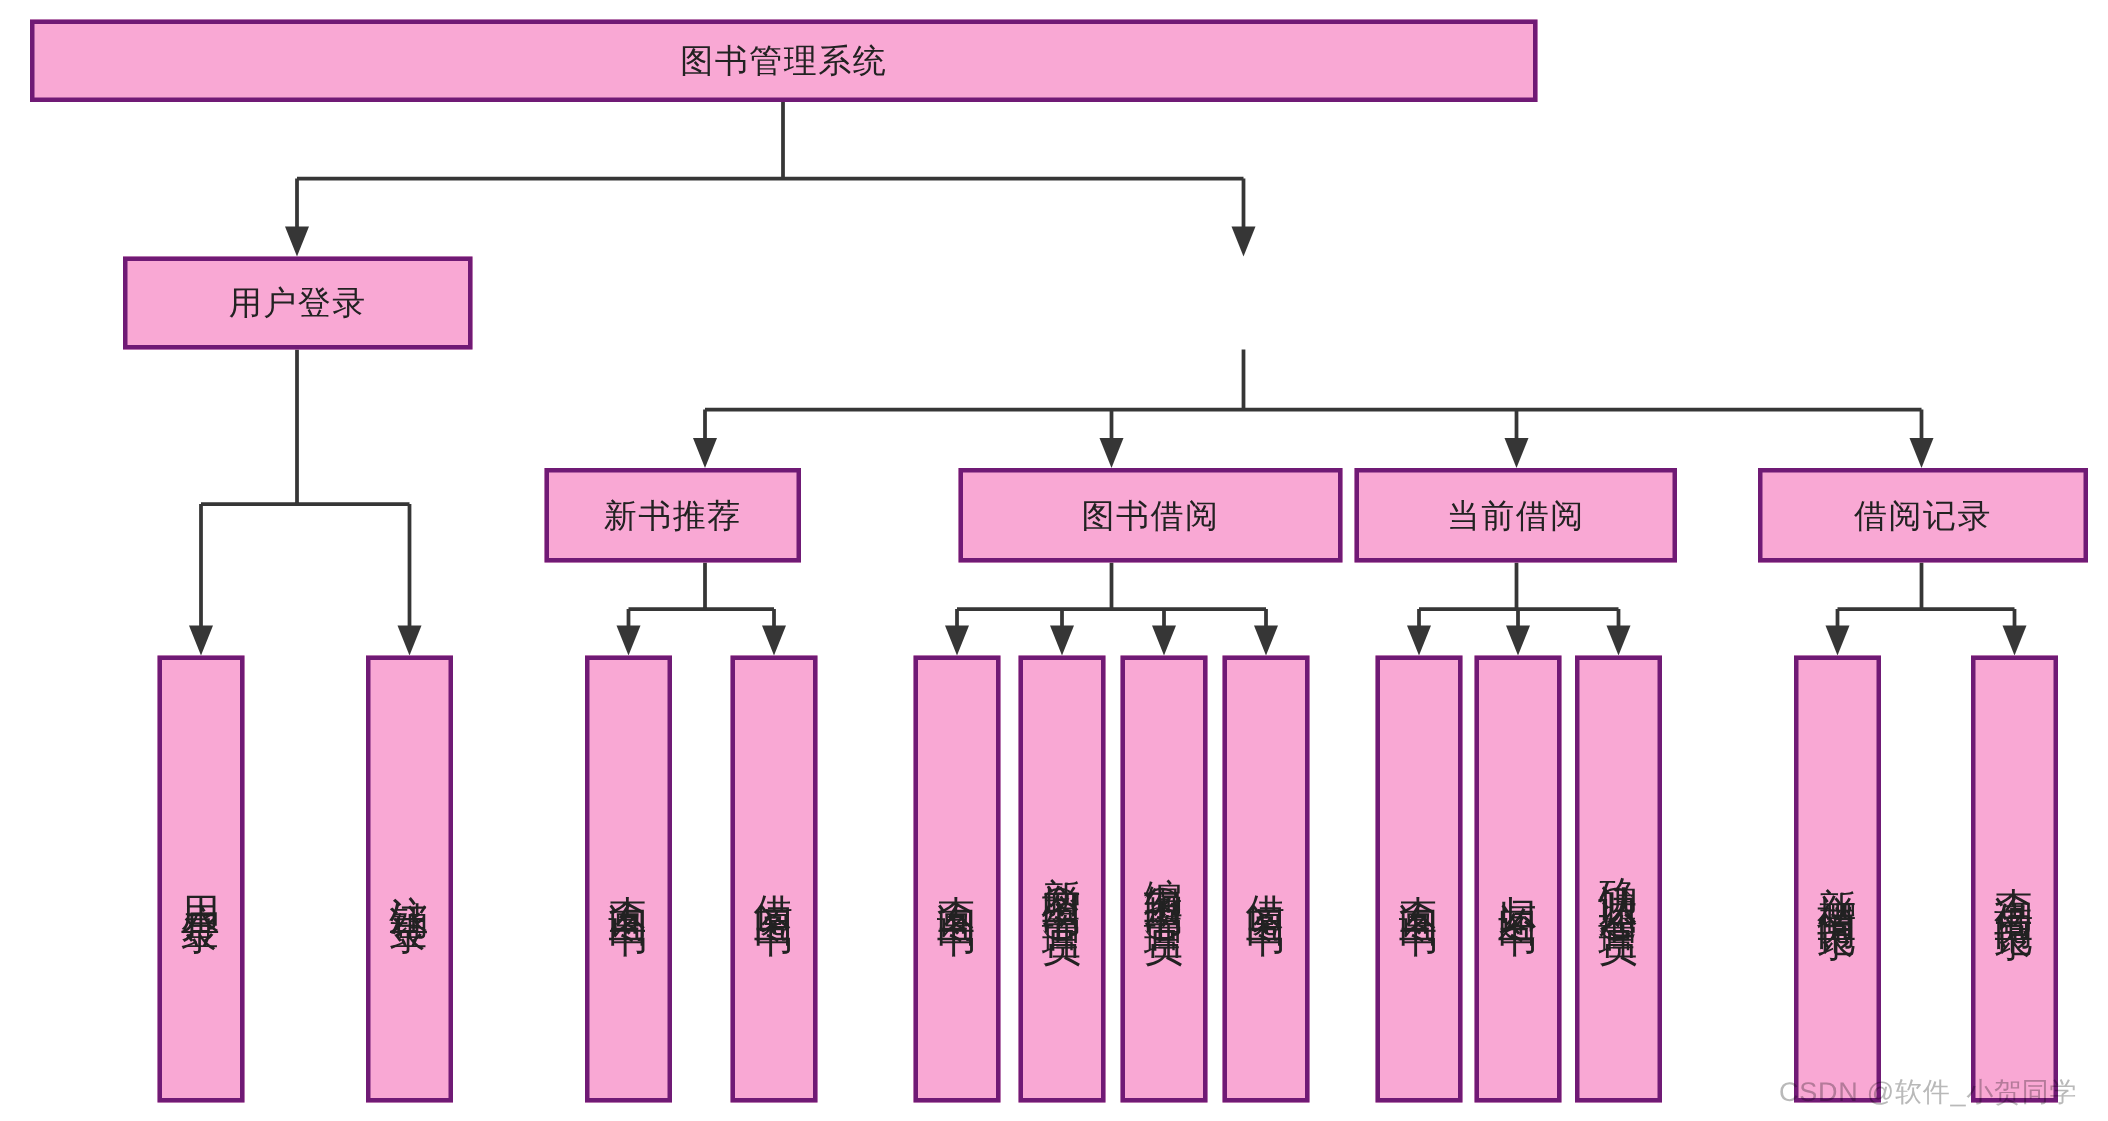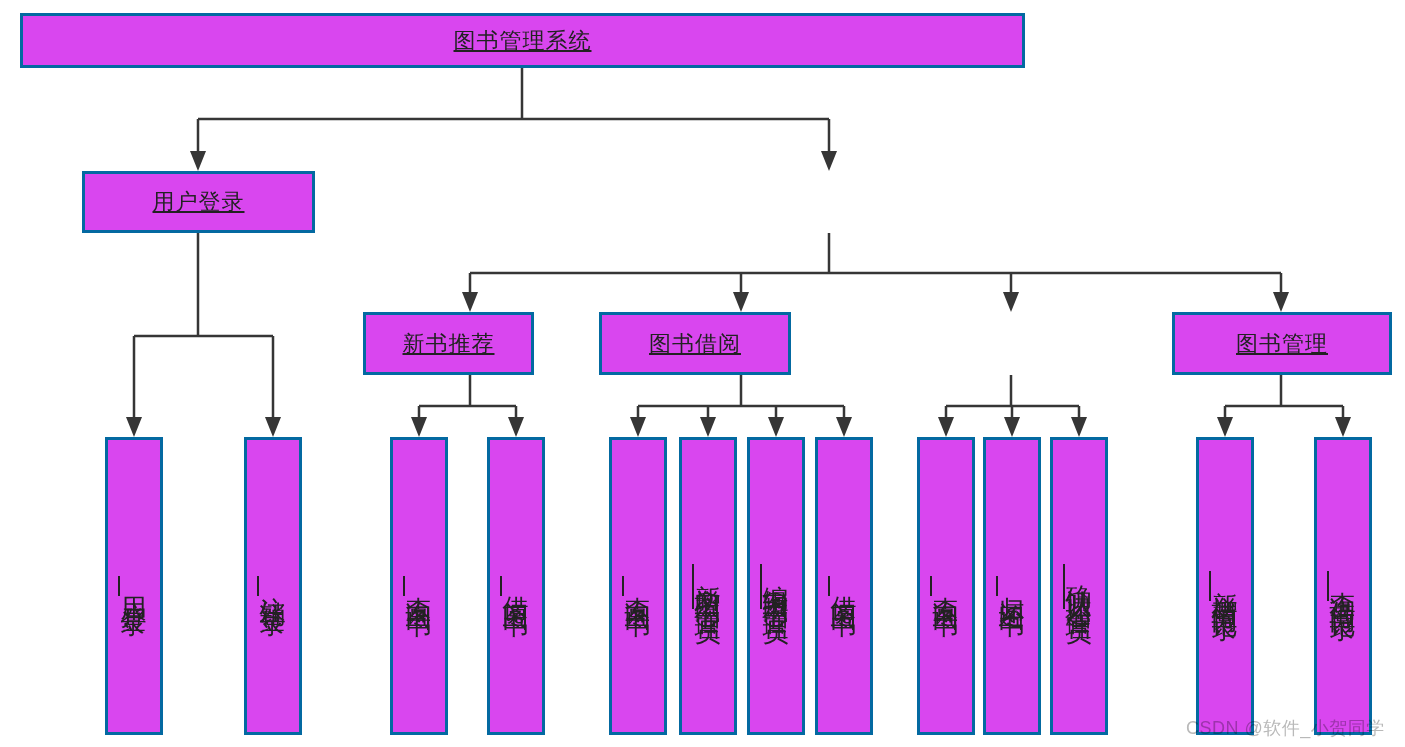--- a/index.html
+++ b/index.html
@@ -12,28 +12,27 @@
     font-family: "Liberation Sans", sans-serif;
   }
   .connectors {
     position: absolute;
     left: 0; top: 0;
     z-index: 1;
   }
   .node {
     position: absolute;
     box-sizing: border-box;
-    background: #d946ef;
-    border: 3px solid #0369a1;
+    background: #f9a8d4;
+    border: 3px solid #701a75;
     display: flex;
     align-items: center;
     justify-content: center;
     color: #222222;
     z-index: 2;
-    text-decoration: underline;
   }
   .h-node {
     font-size: 22px;
     letter-spacing: 1px;
     white-space: nowrap;
   }
   .v-node {
     writing-mode: vertical-rl;
     text-orientation: mixed;
     font-size: 26px;
@@ -88,22 +87,23 @@
       <polygon points="1217,417 1233,417 1225,437"></polygon>
       <polygon points="1335,417 1351,417 1343,437"></polygon>
     </g>
   </svg>
 
   <div class="node h-node" style="left:20px;top:13px;width:1005px;height:55px">图书管理系统</div>
 
   <div class="node h-node" style="left:82px;top:171px;width:233px;height:62px">用户登录</div>
 
   <div class="node h-node" style="left:363px;top:312px;width:171px;height:63px">新书推荐</div>
-  <div class="node h-node" style="left:599px;top:312px;width:192px;height:63px">图书借阅</div>
-  <div class="node h-node" style="left:1172px;top:312px;width:220px;height:63px">图书管理</div>
+  <div class="node h-node" style="left:639px;top:312px;width:256px;height:63px">图书借阅</div>
+  <div class="node h-node" style="left:903px;top:312px;width:215px;height:63px">当前借阅</div>
+  <div class="node h-node" style="left:1172px;top:312px;width:220px;height:63px">借阅记录</div>
 
   <div class="node v-node" style="left:105px;top:437px;width:58px;height:298px">用户登录</div>
   <div class="node v-node" style="left:244px;top:437px;width:58px;height:298px">注销登录</div>
 
   <div class="node v-node" style="left:390px;top:437px;width:58px;height:298px">查询图书</div>
   <div class="node v-node" style="left:487px;top:437px;width:58px;height:298px">借阅图书</div>
 
   <div class="node v-node" style="left:609px;top:437px;width:58px;height:298px">查询图书</div>
   <div class="node v-node" style="left:679px;top:437px;width:58px;height:298px">新增图书（管理员）</div>
   <div class="node v-node" style="left:747px;top:437px;width:58px;height:298px">编辑图书（管理员）</div>

